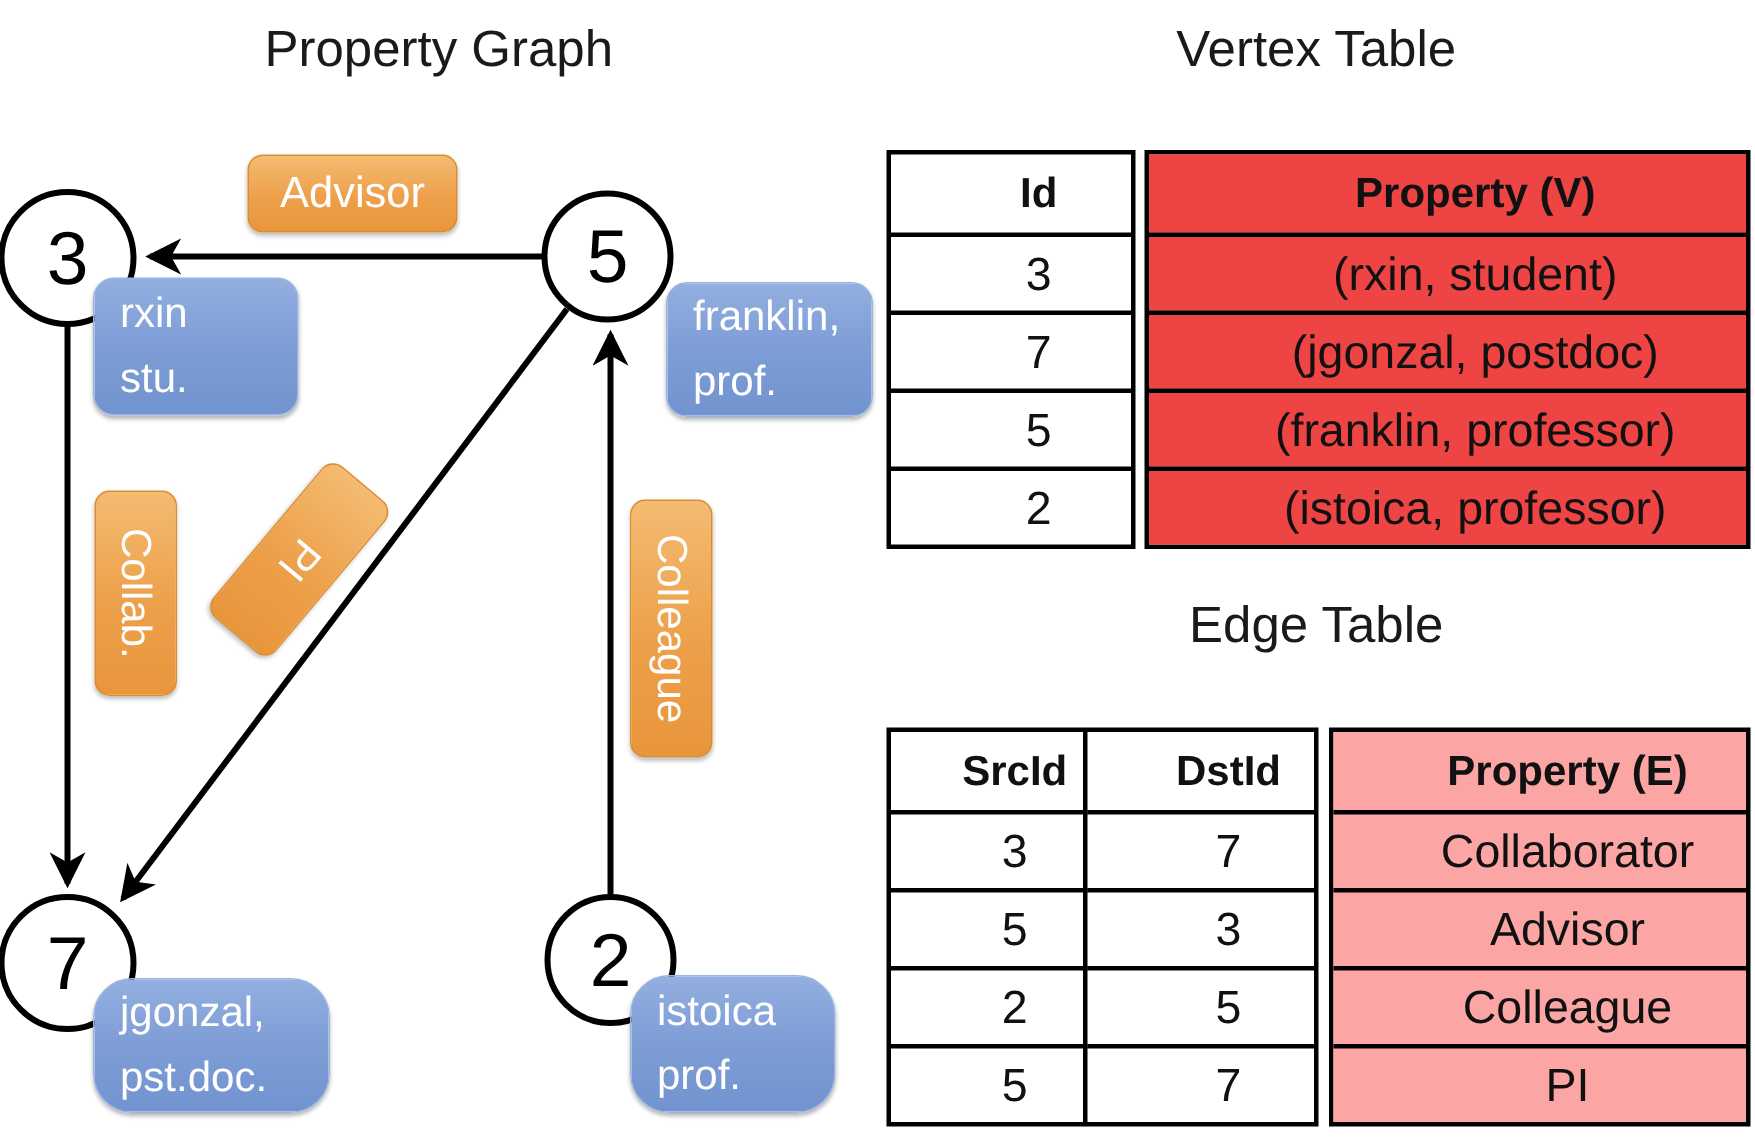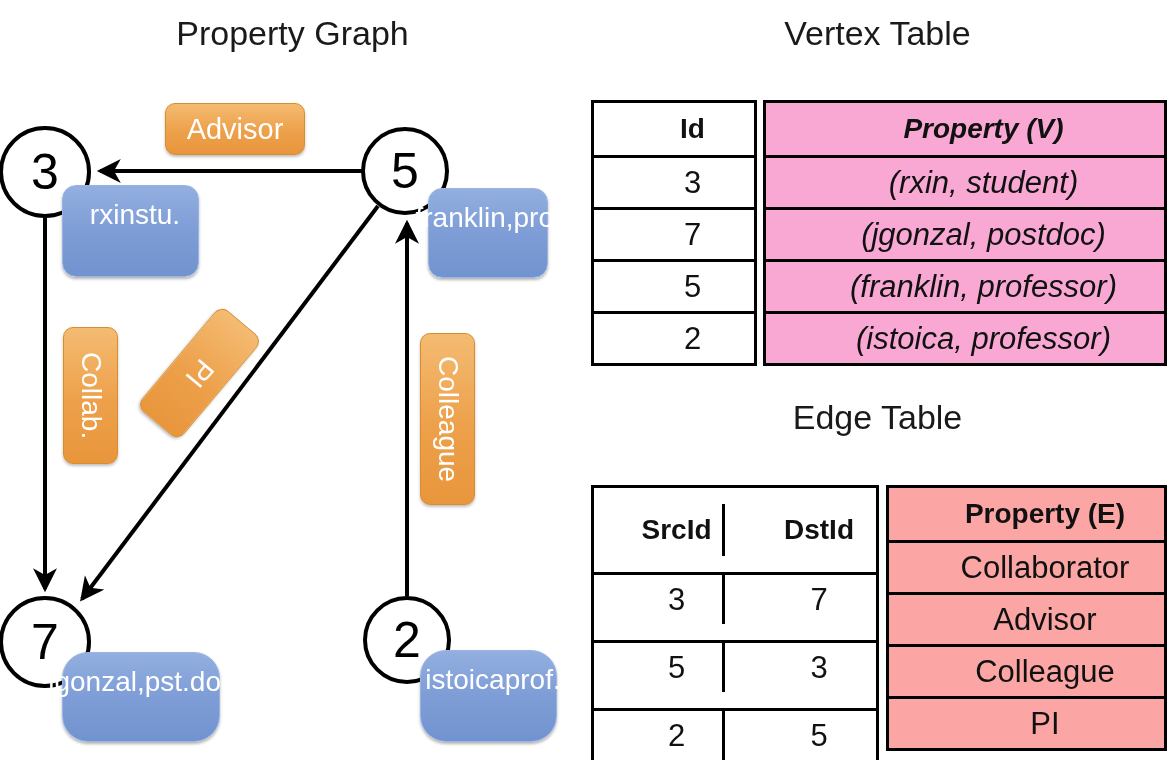--- a/index.html
+++ b/index.html
@@ -27,33 +27,33 @@
     color:#fff; display:flex; align-items:center; justify-content:center;
     font-size:29px;
   }
   .elabel.vert { writing-mode:vertical-rl; font-size:28px; }
   .pbox {
     position:absolute; box-sizing:border-box;
     background:linear-gradient(180deg,#93afe0 0%,#7e9dd6 50%,#7193cf 100%);
     border:1px solid #9ab4e2; border-radius:14px;
     box-shadow:0 2px 3px rgba(0,0,0,0.3);
     color:#fff; font-size:28px; line-height:1.52;
-    padding:8px 8px 8px 17px; display:flex; flex-direction:row; justify-content:center;
+    padding:8px 8px 8px 17px; display:flex; flex-direction:column; justify-content:center;
   }
   
   .tbl { position:absolute; display:flex; align-items:flex-start; }
   .sub { border:3px solid #000; box-sizing:border-box; background:#fff; }
-  .row { display:flex;margin-top:16px; }
+  .row { display:flex; }
   .cell {
     box-sizing:border-box; height:52px; display:flex; align-items:center; justify-content:center;
     font-size:31px; border-top:3px solid #000;padding-left:37px;
   }
   .row:first-child .cell, .sub > .cell:first-child { border-top:none; }
   .cell.hdr { font-weight:bold; font-size:28px; }
-  .vfill { background:#f9a8d4;font-style:italic; }
+  .vfill { background:#ef4444; }
   .efill { background:#fca5a5; }
 </style>
 </head>
 <body>
 
 <div class="canvas">
 
   <div class="big-title" style="left:0; top:14px; width:585px;">Property Graph</div>
   <div class="big-title" style="left:585px; top:14px; width:585px;">Vertex Table</div>
   <div class="big-title" style="left:585px; top:398px; width:585px;">Edge Table</div>
@@ -85,21 +85,21 @@
 
   <div class="elabel" style="left:165px; top:103px; width:140px; height:52px;">Advisor</div>
   <div class="elabel vert" style="left:63px; top:327px; width:55px; height:137px;">Collab.</div>
   <div class="elabel vert" style="left:172px; top:307px; width:55px; height:132px; transform:rotate(40deg);">PI</div>
   <div class="elabel vert" style="left:420px; top:333px; width:55px; height:172px;">Colleague</div>
 
   <div class="pbox" style="left:62px; top:185px; width:137px; height:92px;">
     <span>rxin</span>
     <span>stu.</span>
   </div>
-  <div class="pbox" style="left:428px; top:188px; width:120px; height:90px;justify-content:center;">
+  <div class="pbox" style="left:444px; top:188px; width:138px; height:90px;justify-content:center;">
     <span>franklin,</span>
     <span>prof.</span>
   </div>
   <div class="pbox" style="left:62px; top:652px; width:158px; height:90px;border-radius:26px;">
     <span>jgonzal,</span>
     <span>pst.doc.</span>
   </div>
   <div class="pbox" style="left:420px; top:650px; width:137px; height:92px;border-radius:26px;">
     <span>istoica</span>
     <span>prof.</span>

